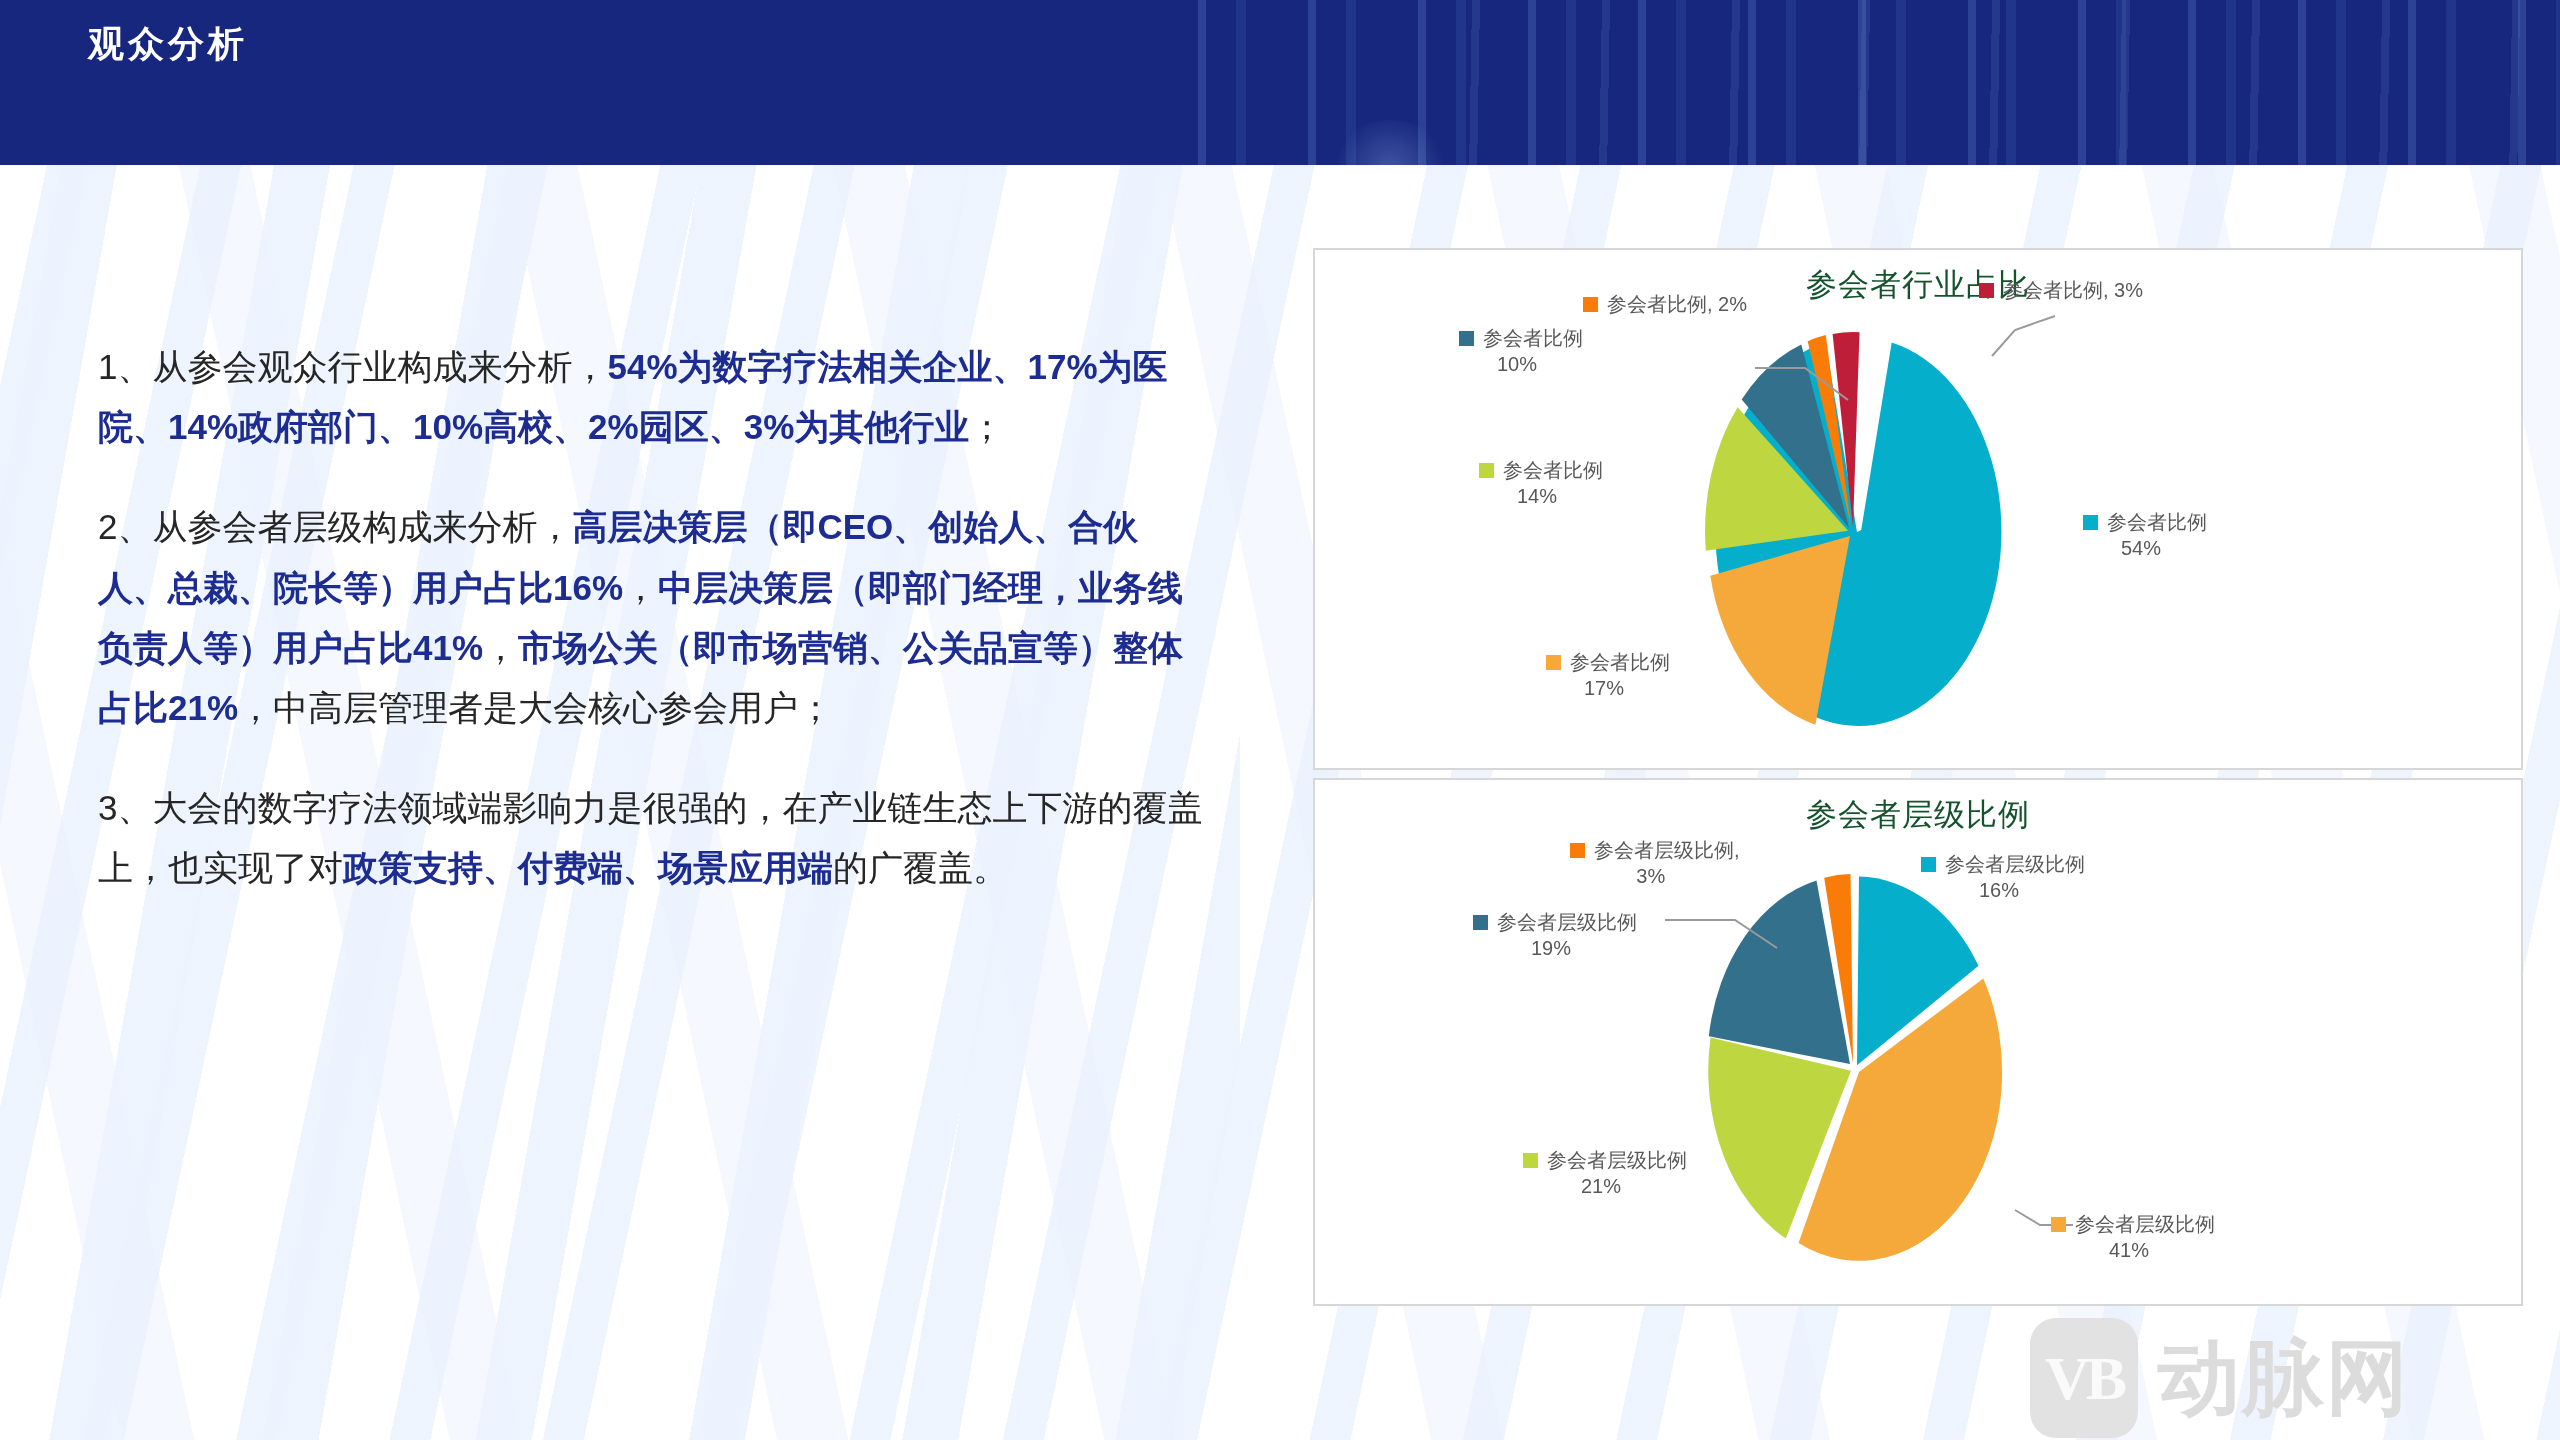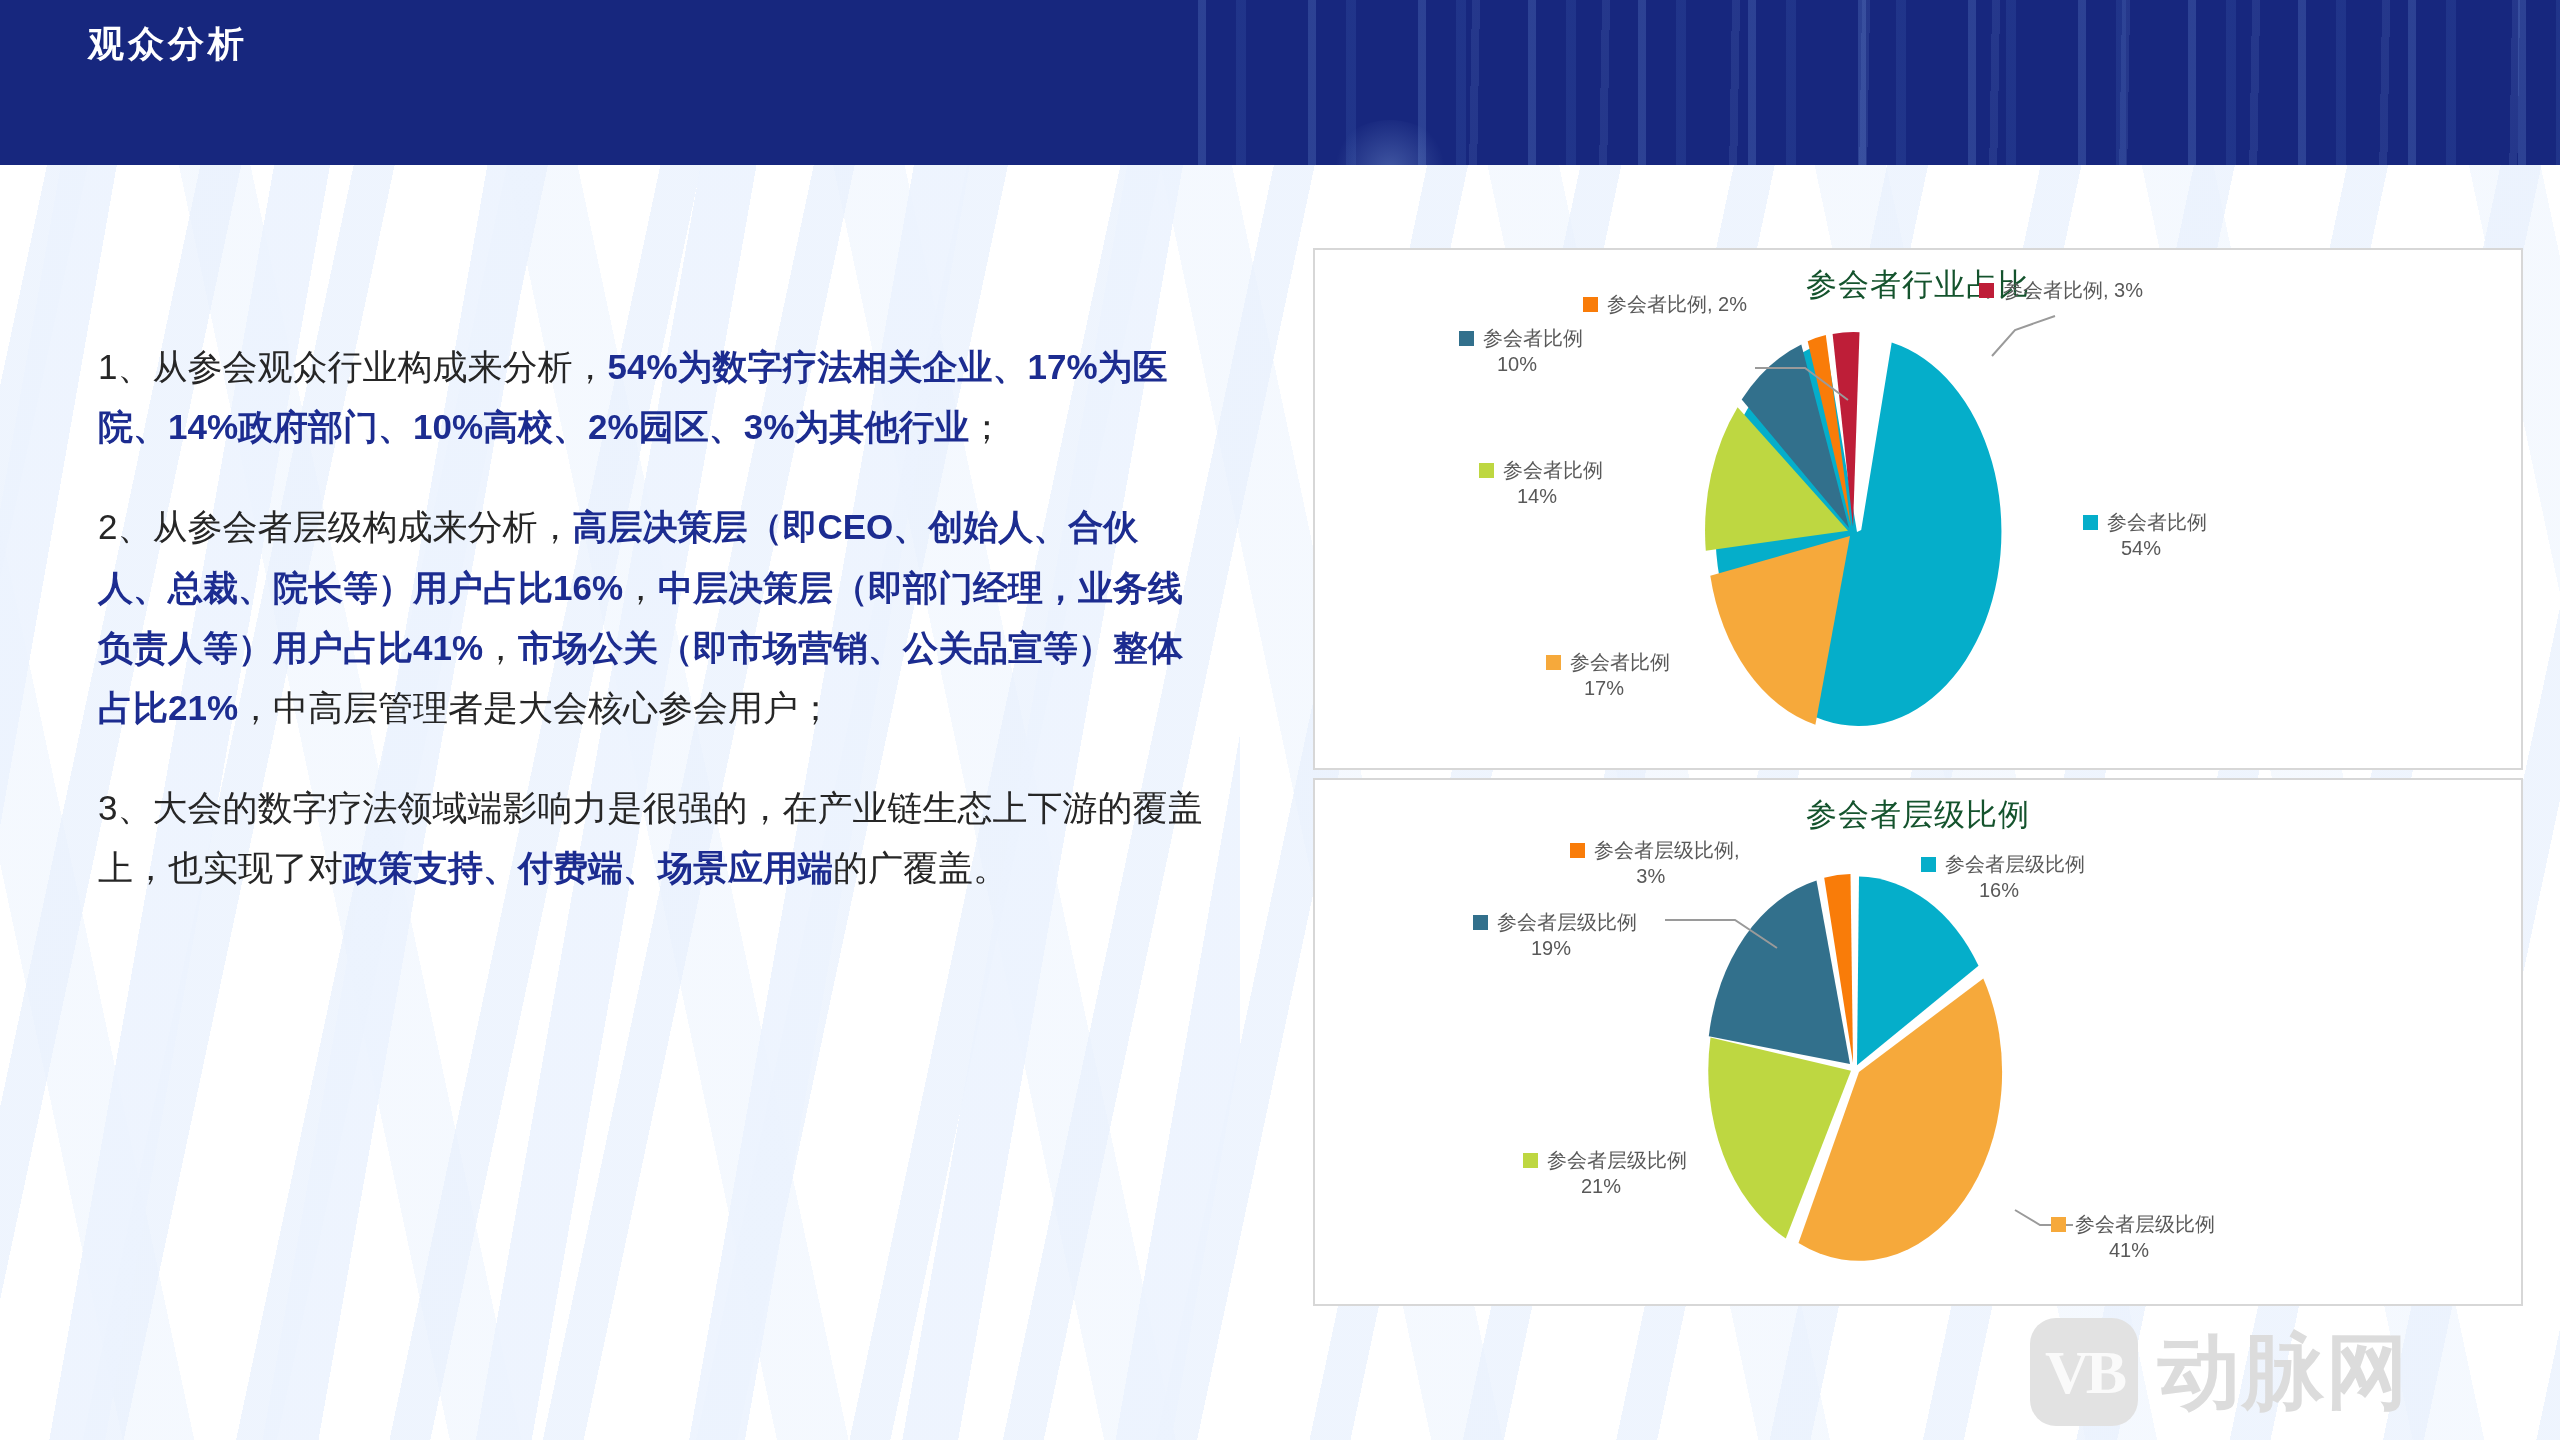--- a/index.html
+++ b/index.html
@@ -171,21 +171,21 @@
   
   .watermark {
     position: absolute;
     left: 2030px; top: 1318px;
     display: flex;
     align-items: center;
     gap: 20px;
     opacity: 1;
   }
   .wm-badge {
-    width: 108px; height: 108px;
+    width: 108px; height: 120px;
     border-radius: 26px;
     background: #e2e2e2;
     display: flex;
     align-items: center;
     justify-content: center;
     font-size: 62px;
     font-weight: bold;
     color: #fafafa;
     font-family: "Liberation Serif", serif;
     letter-spacing: -4px;

